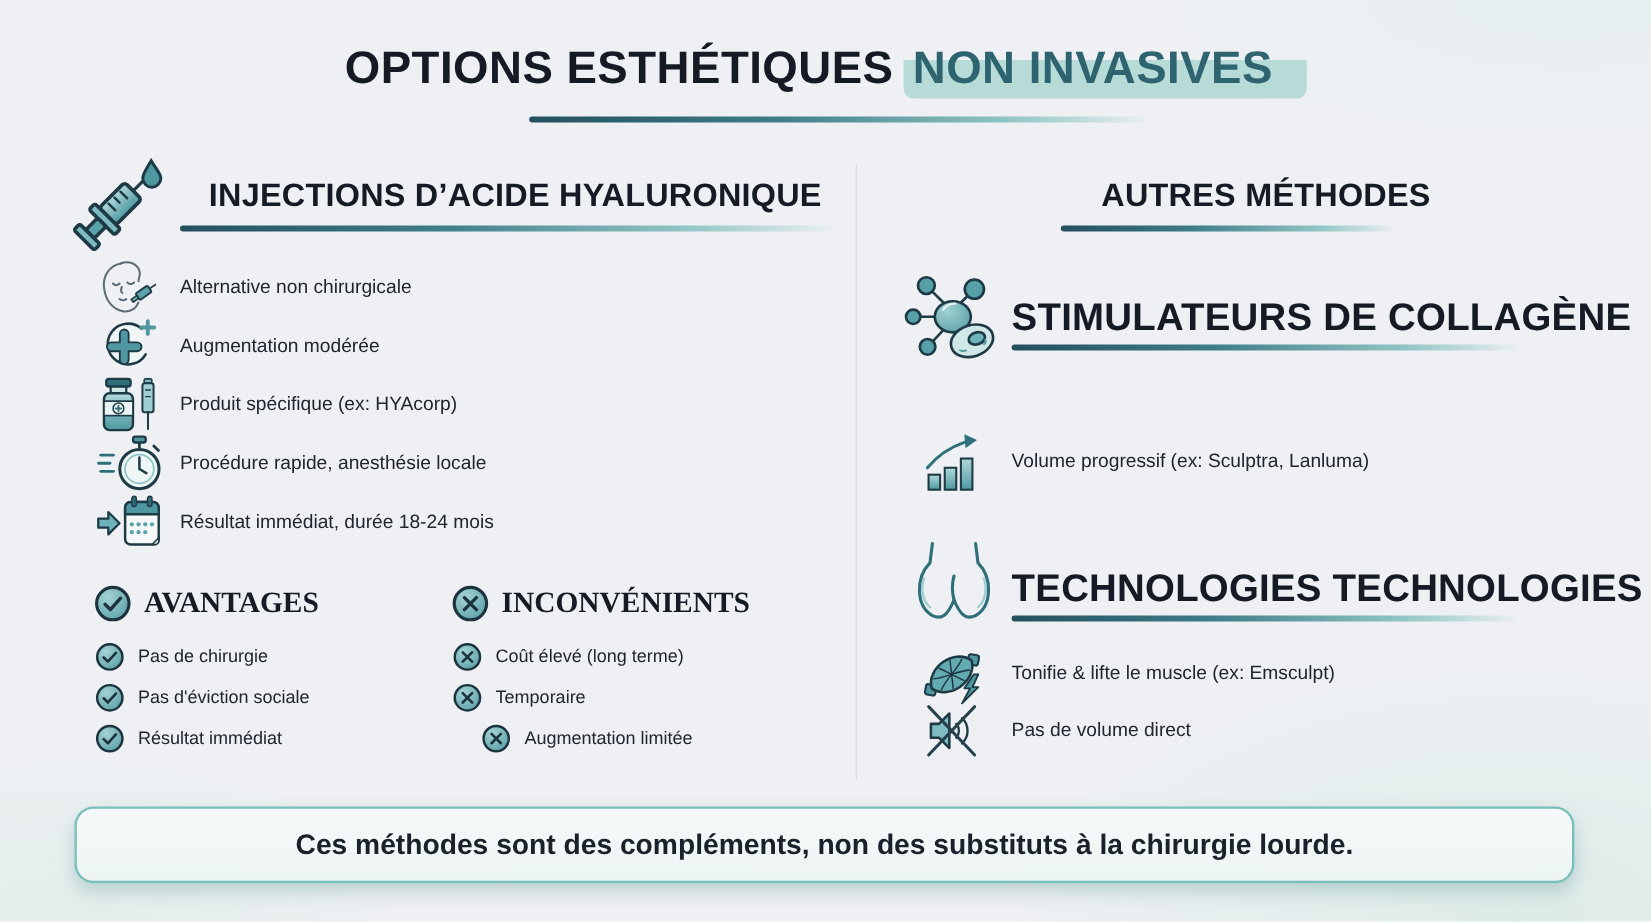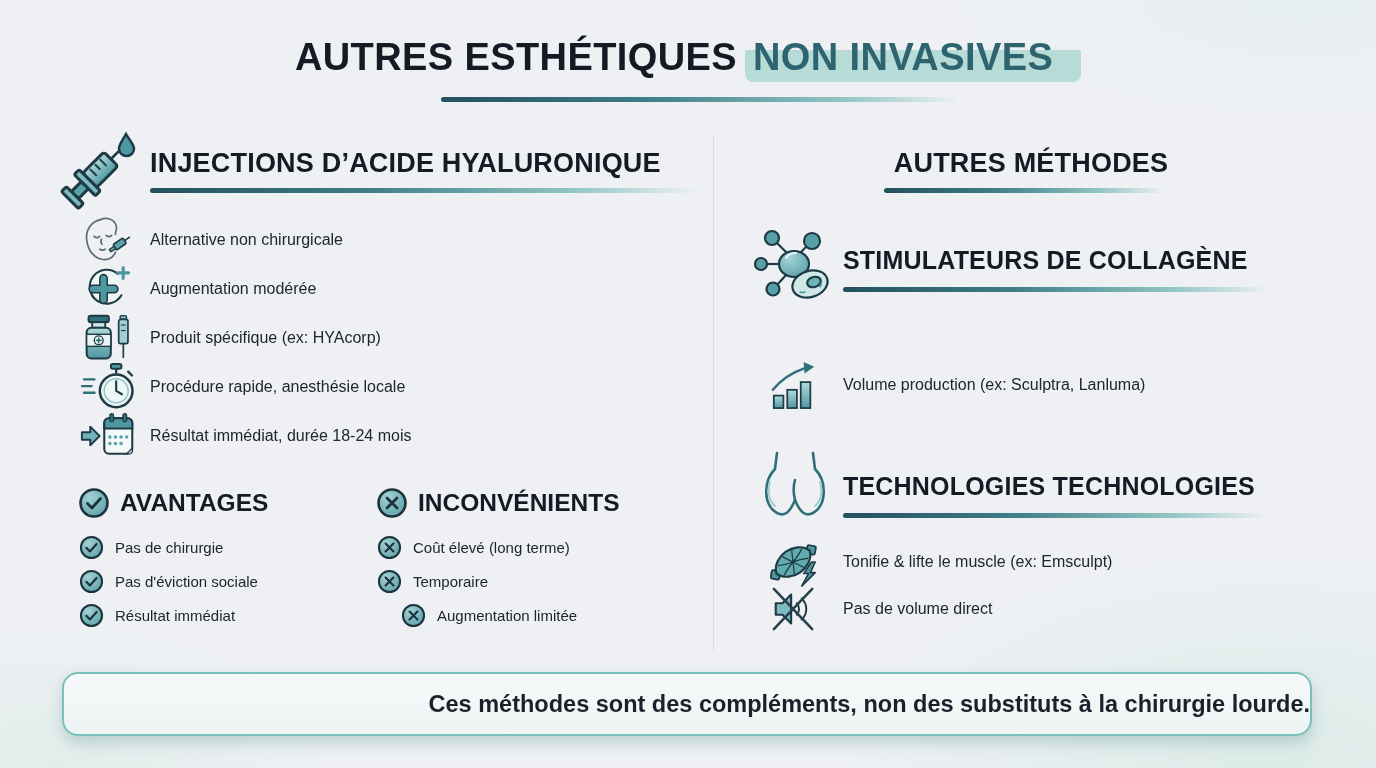--- a/index.html
+++ b/index.html
@@ -23,34 +23,34 @@
   .page-title{
     top:36px;left:0;right:0;text-align:center;
     font-size:38px;font-weight:700;letter-spacing:.4px;color:#141b25;
     white-space:nowrap;
   }
   .hl{
     color:#2e6470;
     background:linear-gradient(180deg,rgba(0,0,0,0) 30%,#b7dbd6 30%);
     padding:0 28px 4px 8px;border-radius:8px;margin-left:8px;
   }
-  .col-header{font-size:27px;font-weight:700;letter-spacing:.2px;color:#141b25;white-space:nowrap;}
-  .sec-title{font-size:25px;font-weight:700;letter-spacing:.2px;color:#141b25;white-space:nowrap;}
+  .col-header{font-size:27px;font-weight:700;letter-spacing:.2px;color:#141b25;white-space:nowrap;margin-left:24px;}
+  .sec-title{font-size:32px;font-weight:700;letter-spacing:.2px;color:#141b25;white-space:nowrap;}
   .row{position:absolute;display:flex;align-items:center;}
   .row .ibox{display:flex;align-items:center;justify-content:center;flex:none;}
   .ltxt{font-size:16px;color:#20262f;white-space:nowrap;}
   .stxt{font-size:15px;color:#20262f;white-space:nowrap;}
-  .pc-head{font-size:24.5px;font-weight:700;color:#141b25;white-space:nowrap;}
+  .pc-head{font-size:24.5px;font-weight:700;color:#141b25;white-space:nowrap;font-family:Liberation Serif, serif;}
   .divider{width:1px;background:#d6dade;}
   .banner{
     left:62px;top:672px;width:1246px;height:60px;
     border:2.5px solid #79bfba;border-radius:16px;
     background:linear-gradient(180deg,#f6f9f9 0%,#edf4f4 100%);
     box-shadow:0 7px 14px rgba(110,160,158,.38);
-    display:flex;align-items:center;justify-content:flex-end;
+    display:flex;align-items:center;justify-content:center;
   }
   .banner-text{font-size:23.5px;font-weight:700;color:#1a212b;white-space:nowrap;}
   svg{display:block;}
 </style>
 </head>
 <body>
 
 <div class="canvas">
 
   <svg width="0" height="0" style="position:absolute" aria-hidden="true">
@@ -60,21 +60,21 @@
           <stop offset="1" stop-color="#4f98a2"></stop>
       </linearGradient>
       <radialGradient id="gCircle" cx="0.35" cy="0.3" r="0.95">
         <stop offset="0" stop-color="#a3d2d3"></stop>
           <stop offset="1" stop-color="#4f98a2"></stop>
       </radialGradient>
     </defs>
   </svg>
 
   <div class="abs page-title">
-    <span>AUTRES ESTHÉTIQUES</span><span class="hl">NON INVASIVES</span>
+    <span>OPTIONS ESTHÉTIQUES</span><span class="hl">NON INVASIVES</span>
   </div>
   <div class="abs grad-line" style="left:441px;top:97px;width:516px"></div>
 
   <div class="abs" style="left:50px;top:124px">
     <svg width="94" height="94" viewBox="0 0 94 94">
       <g transform="rotate(-45 44 52)" stroke="#1d3a45" stroke-width="3" stroke-linejoin="round" stroke-linecap="round">
         <line x1="68" y1="52" x2="88" y2="52" stroke-width="2.6"></line>
         <rect x="38" y="42" width="30" height="20" rx="3" fill="url(#gTeal)"></rect>
         <line x1="46" y1="45" x2="46" y2="53" stroke-width="2"></line>
         <line x1="53" y1="45" x2="53" y2="51" stroke-width="2"></line>
@@ -288,21 +288,21 @@
   <div class="row" style="left:765px;top:359px;height:52px">
     <span class="ibox" style="width:58px;height:52px;margin-right:20px">
       <svg width="50" height="50" viewBox="0 0 52 52">
         <rect x="5" y="37" width="10" height="13" fill="url(#gTeal)" stroke="#1d3a45" stroke-width="1.8"></rect>
         <rect x="19" y="31" width="10" height="19" fill="url(#gTeal)" stroke="#1d3a45" stroke-width="1.8"></rect>
         <rect x="33" y="23" width="10" height="27" fill="url(#gTeal)" stroke="#1d3a45" stroke-width="1.8"></rect>
         <path d="M4 31 C14 19 24 13 36 9" stroke="#2e6f7a" stroke-width="2.6" fill="none" stroke-linecap="round"></path>
         <path d="M36 2 L47 7 L37 14 Z" fill="#2e6f7a"></path>
       </svg>
     </span>
-    <span class="ltxt">Volume production (ex: Sculptra, Lanluma)</span>
+    <span class="ltxt">Volume progressif (ex: Sculptra, Lanluma)</span>
   </div>
 
   <div class="abs" style="left:757px;top:449px">
     <svg width="76" height="84" viewBox="0 0 76 84">
       <g fill="none" stroke="#2e6f7a" stroke-width="2.6" stroke-linecap="round">
         <path d="M20 4 L18 20 C6 32 6 56 20 64 C28 68 33 63 38 51 C43 63 48 68 56 64 C70 56 70 32 58 20 L56 4"></path>
         <path d="M38 51 C36 43 36 38 38 31"></path>
       </g>
       <g fill="none" stroke="#9fcfd0" stroke-width="2" stroke-linecap="round">
         <path d="M13 33 c-3 9 -1 19 5 24"></path>

